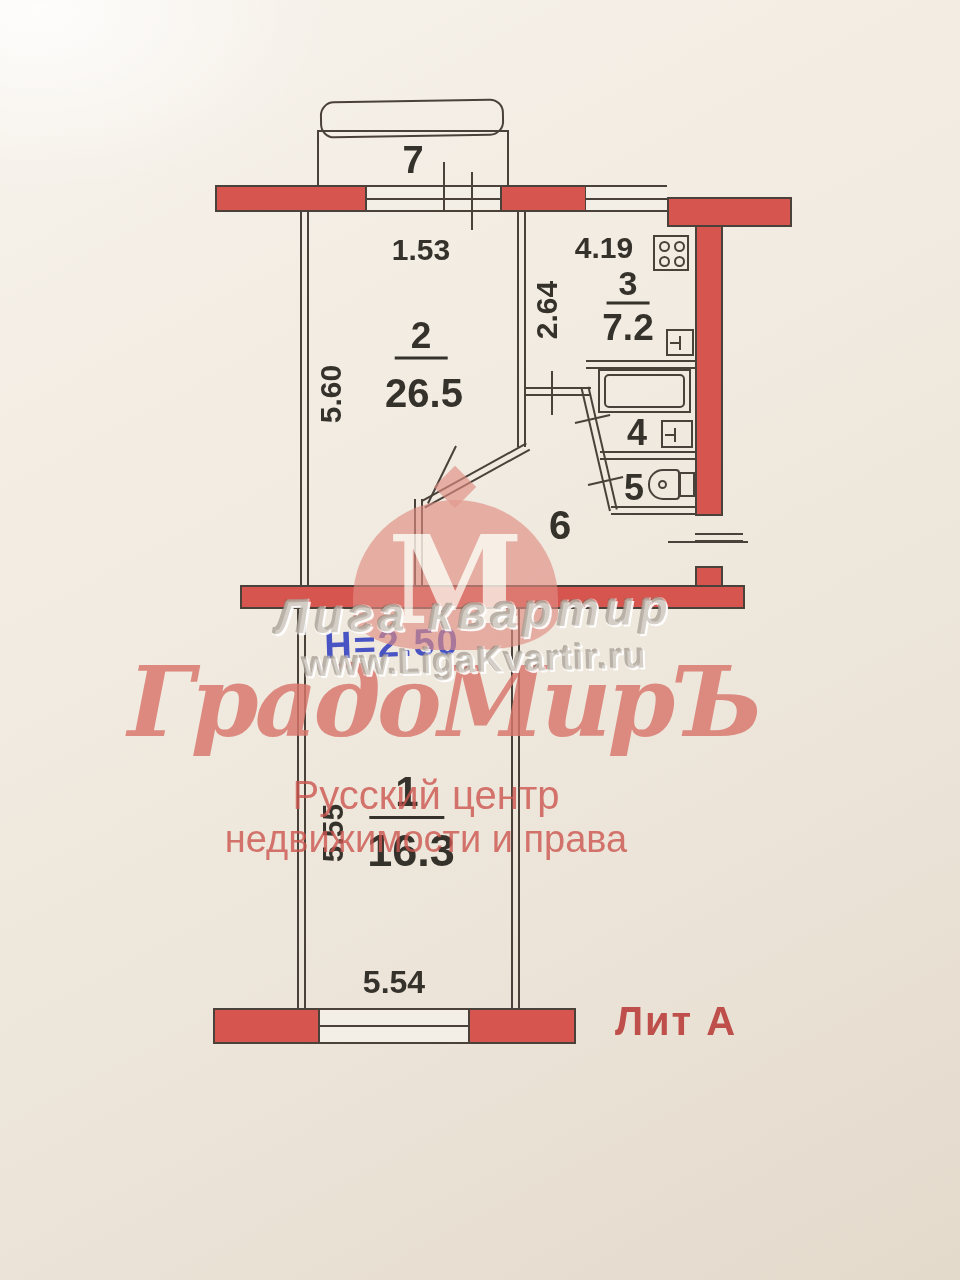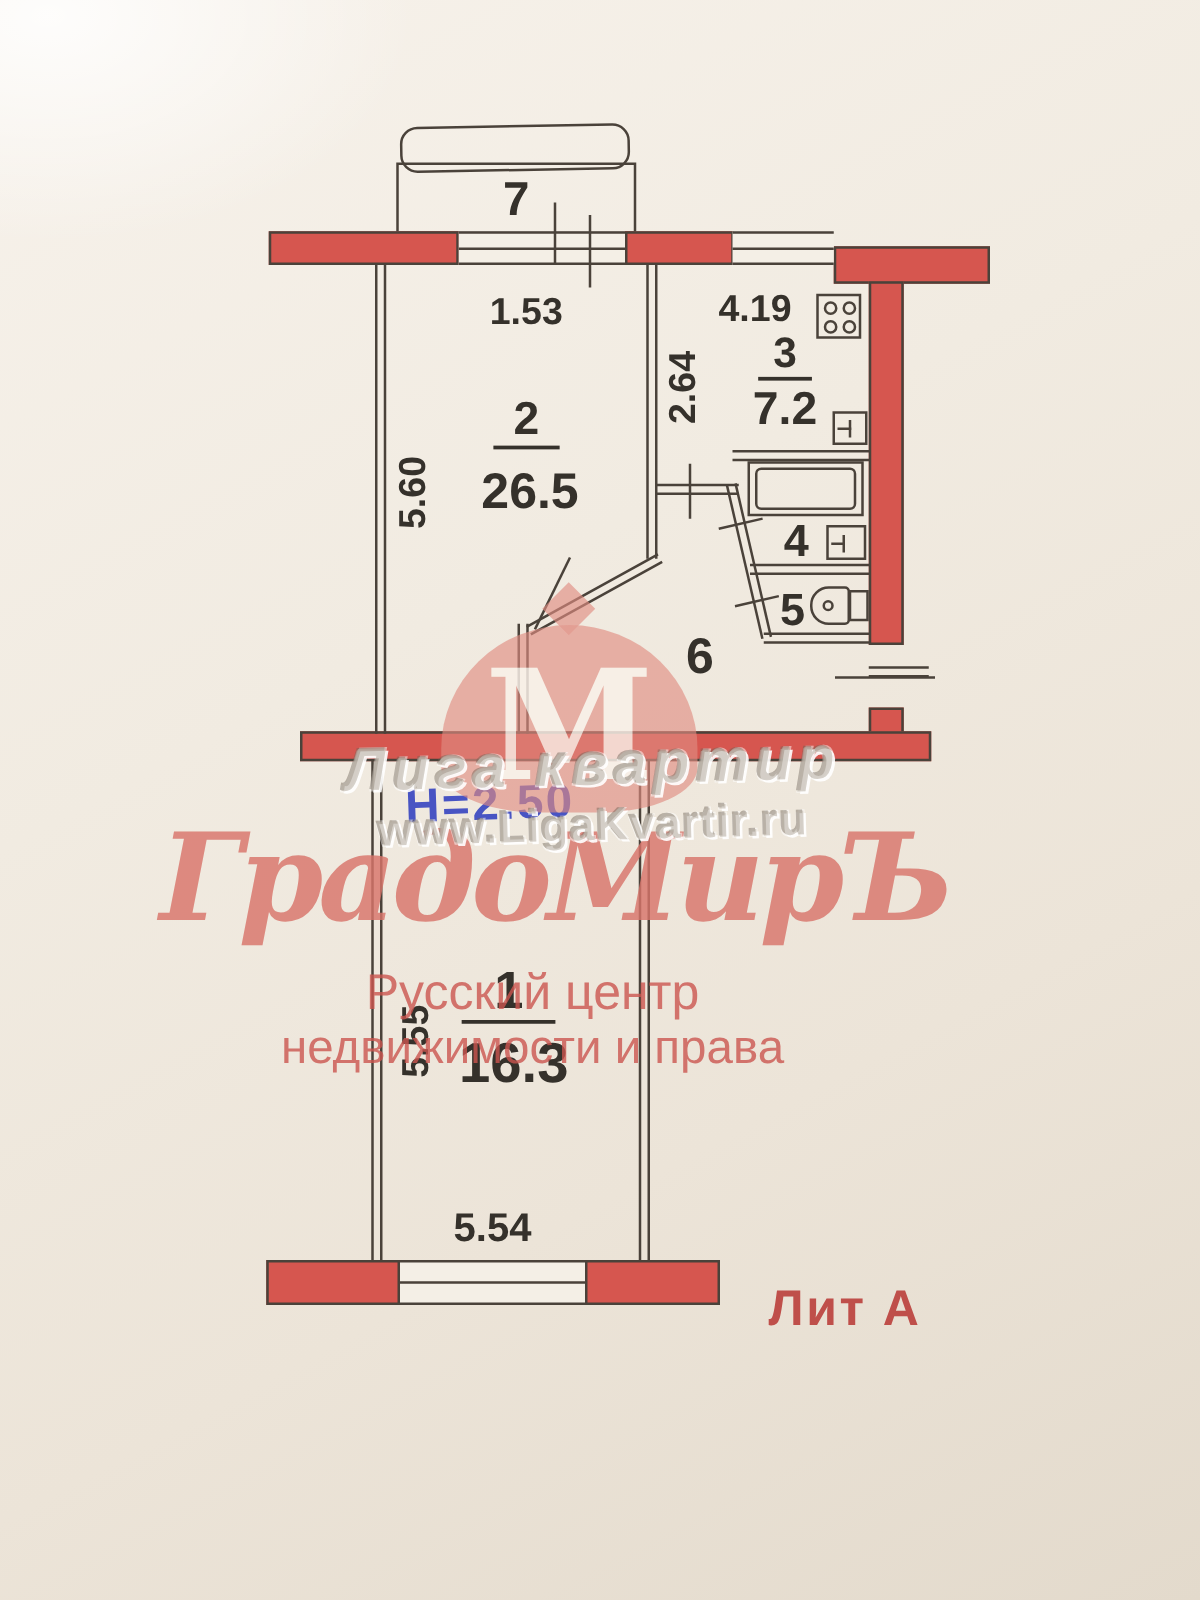--- a/index.html
+++ b/index.html
@@ -132,21 +132,21 @@
   <div class="lb vert" style="left:547px;top:310px;font-size:30px;">2.64</div>
   <div class="lb u" style="left:628px;top:285px;font-size:34px;padding:0 12px 2px;">3</div>
   <div class="lb" style="left:628px;top:327px;font-size:37px;">7.2</div>
   <div class="lb" style="left:637px;top:433px;font-size:36px;">4</div>
   <div class="lb" style="left:634px;top:488px;font-size:36px;">5</div>
   <div class="lb" style="left:560px;top:525px;font-size:40px;">6</div>
   <div class="lb u" style="left:407px;top:795px;font-size:42px;padding:0 26px 3px;">1</div>
   <div class="lb" style="left:411px;top:850px;font-size:45px;">16.3</div>
   <div class="lb vert" style="left:333px;top:833px;font-size:30px;">5.55</div>
   <div class="lb" style="left:394px;top:982px;font-size:32px;">5.54</div>
-  <div class="lb lit" style="left:676px;top:1021px;font-size:40px;margin-top:26px;">Лит А</div>
+  <div class="lb lit" style="left:676px;top:1021px;font-size:40px;">Лит А</div>
 
   <div class="stamp" style="left:392px;top:644px;">Н=2.50</div>
 
   <div class="dome">
     <div class="spike"></div>
     <div class="cup"></div>
     <div class="m">М</div>
   </div>
 
   <div class="wm-pink gm-sub" style="left:426px;top:795px;font-size:40px;">Русский центр</div>

